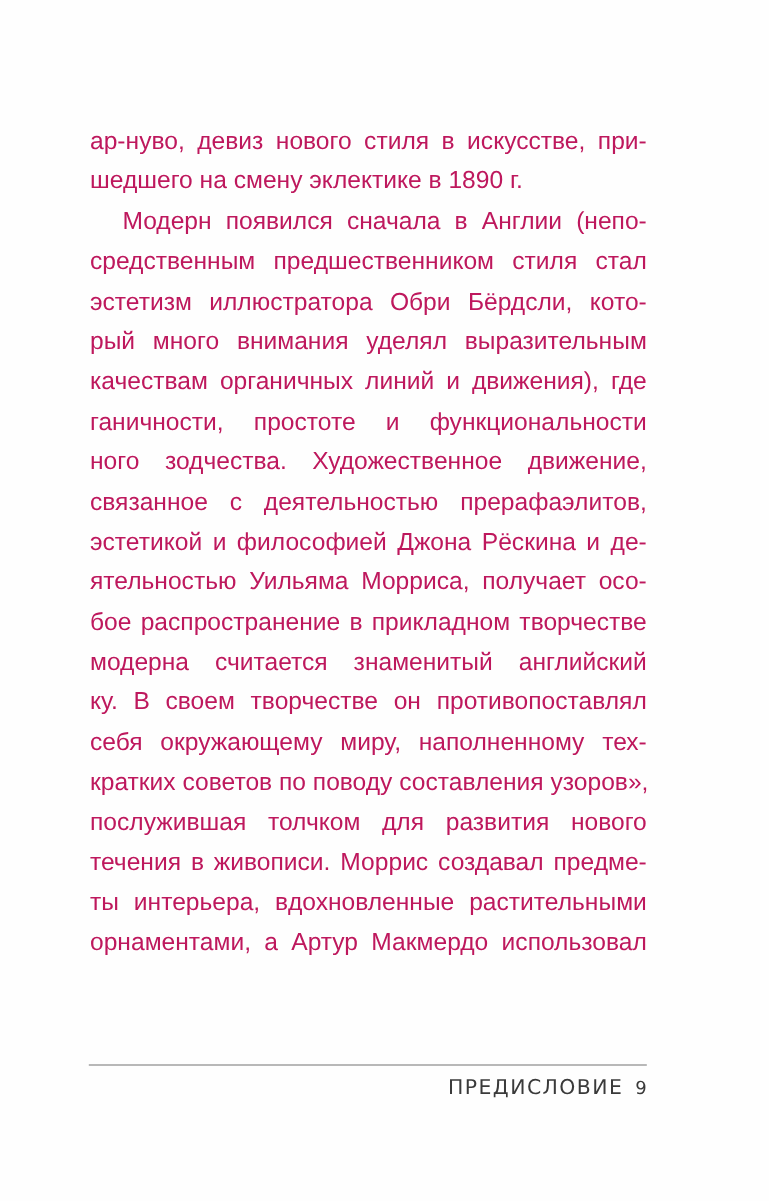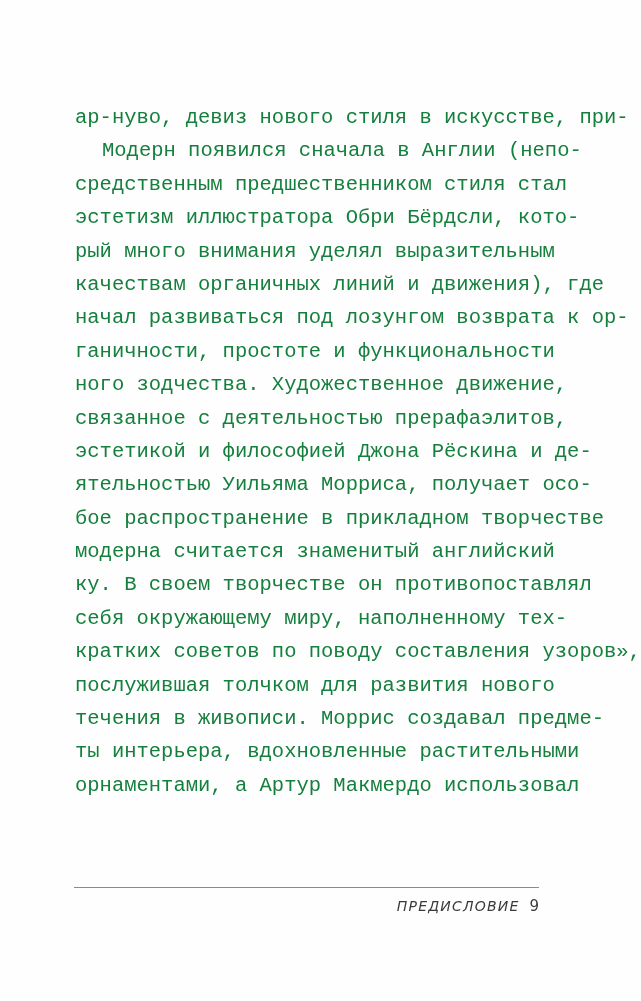--- a/index.html
+++ b/index.html
@@ -17,24 +17,24 @@
     position: absolute;
     left: 0; top: 0;
     width: 641px; height: 1001px;
     background: #fefefe;
   }
   .text-block {
     position: absolute;
     left: 75px;
     top: 101px;
     width: 464px;
-    font-family: Liberation Mono, monospace;
+    font-family: Liberation Sans, sans-serif;
     font-size: 20.5px;
     line-height: 33.4px;
-    color: #15803d;
+    color: #be185d;
   }
   .line {
     display: block;
     white-space: nowrap;
     text-align: justify;
     text-align-last: justify;
     height: 33.4px;
   }
   .line.last {
     text-align-last: left;
@@ -55,40 +55,39 @@
     right: 102px;
     top: 897px;
     font-family: "DejaVu Sans", "Liberation Sans", sans-serif;
     font-size: 13px;
     color: #3a3a3a;
     display: flex;
     align-items: baseline;
     gap: 10px;
   }
   .foot-title {
-    font-style: italic;
     letter-spacing: 1.2px;
-    font-size: 14px;
+    font-size: 17px;
   }
   .foot-page {
     font-size: 15px;
   }
 </style>
 </head>
 <body>
 
 <div class="page">
   <div class="text-block" id="text-block">
       <span class="line">ар-нуво, девиз нового стиля в искусстве, при-</span>
+      <span class="line last">шедшего на смену эклектике в 1890 г.</span>
       <span class="line indent">Модерн появился сначала в Англии (непо-</span>
       <span class="line">средственным предшественником стиля стал</span>
       <span class="line">эстетизм иллюстратора Обри Бёрдсли, кото-</span>
       <span class="line">рый много внимания уделял выразительным</span>
       <span class="line">качествам органичных линий и движения), где</span>
-      <span class="line">начал развиваться под лозунгом возврата к ор-</span>
       <span class="line">ганичности, простоте и функциональности</span>
       <span class="line">ного зодчества. Художественное движение,</span>
       <span class="line">связанное с деятельностью прерафаэлитов,</span>
       <span class="line">эстетикой и философией Джона Рёскина и де-</span>
       <span class="line">ятельностью Уильяма Морриса, получает осо-</span>
       <span class="line">бое распространение в прикладном творчестве</span>
       <span class="line">модерна считается знаменитый английский</span>
       <span class="line">ку. В своем творчестве он противопоставлял</span>
       <span class="line">себя окружающему миру, наполненному тех-</span>
       <span class="line">кратких советов по поводу составления узоров»,</span>

